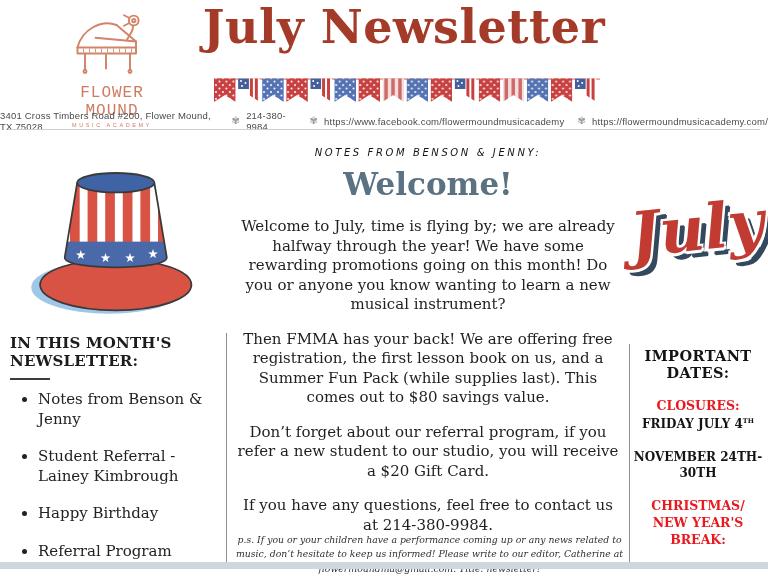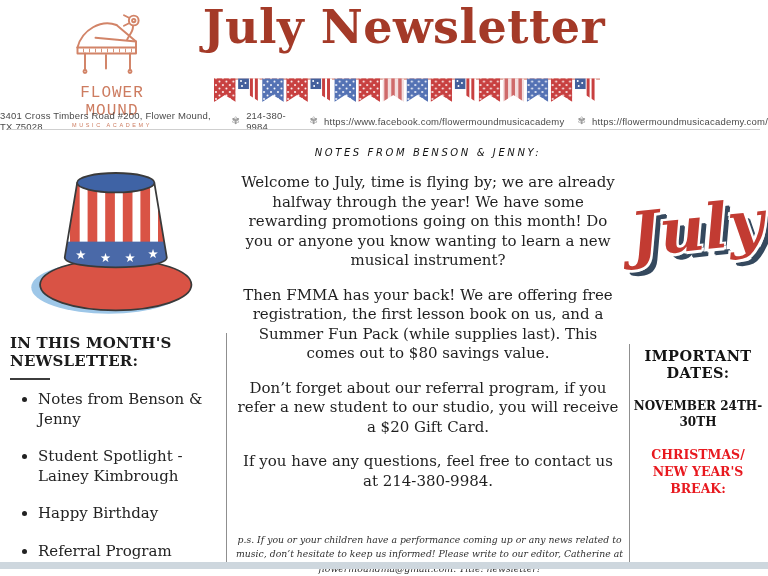--- a/index.html
+++ b/index.html
@@ -196,42 +196,47 @@
       <path d="M58,32 C58,23 146,23 146,32 L160,116 C160,131 44,131 44,116 Z" fill="none" stroke="#3a3a3a" stroke-width="2"></path>
       <ellipse cx="102" cy="31" rx="44" ry="11" fill="#3f63a5" stroke="#3a3a3a" stroke-width="2"></ellipse>
     </svg>
   </div>
 
   <div class="toc">
     <div class="toc-head">IN THIS MONTH'S NEWSLETTER:</div>
     <div class="toc-rule"></div>
     <ul>
       <li>Notes from Benson &amp; Jenny</li>
-      <li>Student Spotlight - Lainey Kimbrough</li>
+      <li>Student Referral - Lainey Kimbrough</li>
       <li>Happy Birthday</li>
       <li>Referral Program</li>
     </ul>
   </div>
 
   <div class="vdiv vdiv-left"></div>
   <div class="vdiv vdiv-right"></div>
 
   <div class="center">
     <div class="kicker">NOTES FROM BENSON &amp; JENNY:</div>
+    <div class="welcome">Welcome!</div>
     <p class="body">Welcome to July, time is flying by; we are already halfway through the year! We have some rewarding promotions going on this month! Do you or anyone you know wanting to learn a new musical instrument?</p>
     <p class="body">Then FMMA has your back! We are offering free registration, the first lesson book on us, and a Summer Fun Pack (while supplies last). This comes out to $80 savings value.</p>
     <p class="body">Don’t forget about our referral program, if you refer a new student to our studio, you will receive a $20 Gift Card.</p>
     <p class="body">If you have any questions, feel free to contact us at 214-380-9984.</p>
   </div>
   <div class="ps">p.s. If you or your children have a performance coming up or any news related to music, don’t hesitate to keep us informed! Please write to our editor, Catherine at flowermoundma@gmail.com. Title: newsletter!</div>
 
   <div class="july-graphic">July</div>
 
   <div class="dates">
     <div class="dates-head">IMPORTANT DATES:</div>
+    <div class="date-entry">
+      <div class="date-label">CLOSURES:</div>
+      <div class="date-value"><span>FRIDAY JULY 4</span><sup>TH</sup></div>
+    </div>
     <div class="date-entry">
       <div class="date-value"><span>NOVEMBER 24TH-30TH</span><sup></sup></div>
     </div>
     <div class="date-entry">
       <div class="date-label">CHRISTMAS/ NEW YEAR'S BREAK:</div>
 
     </div>
   </div>
 
   <div class="bottom-bar"></div>

